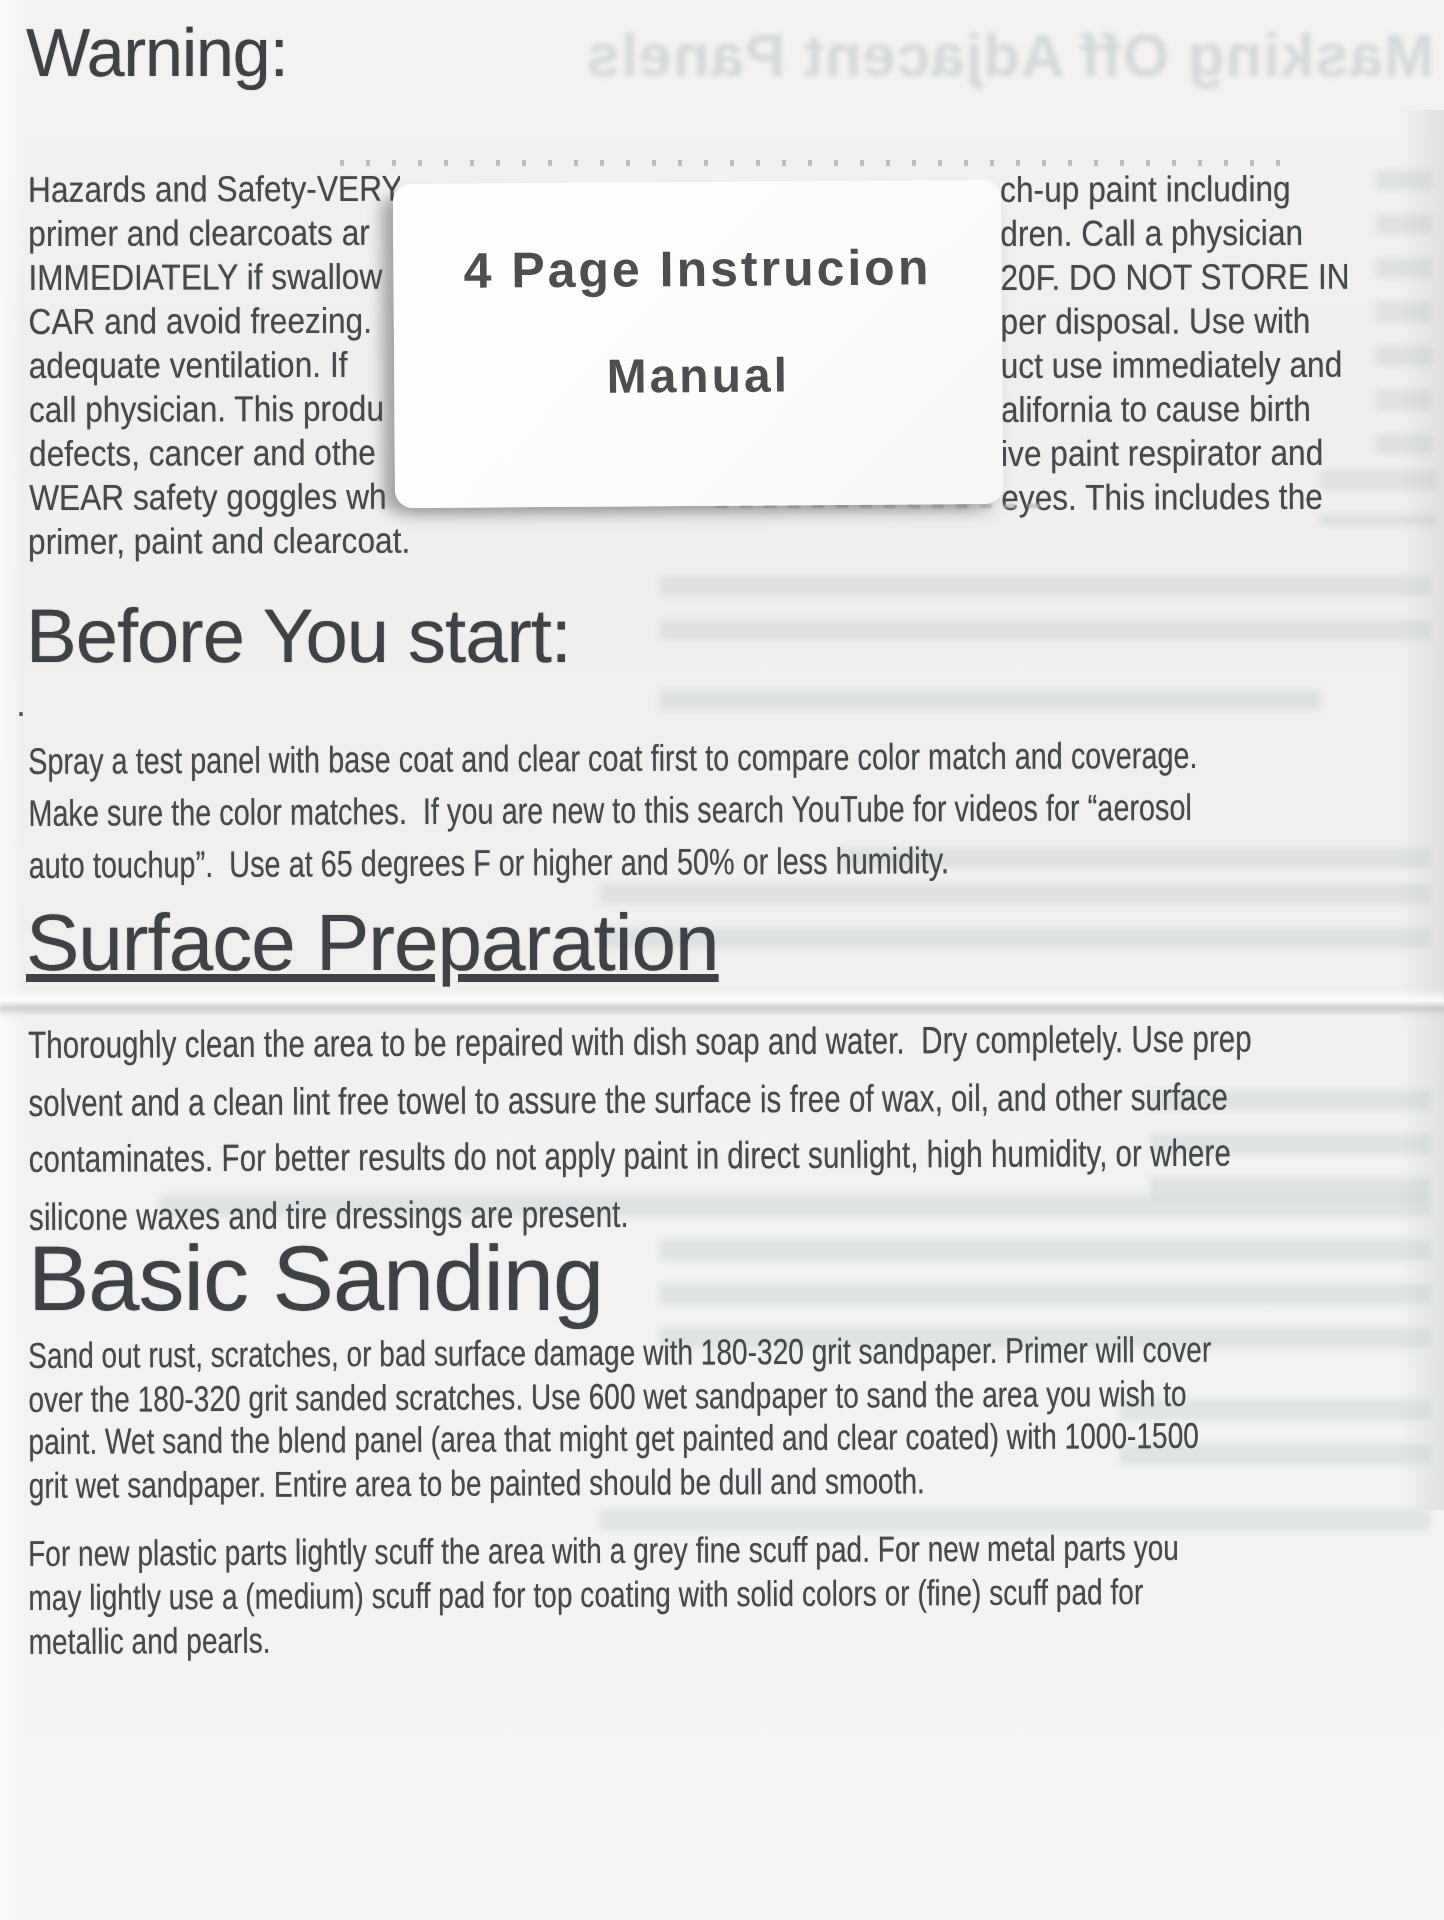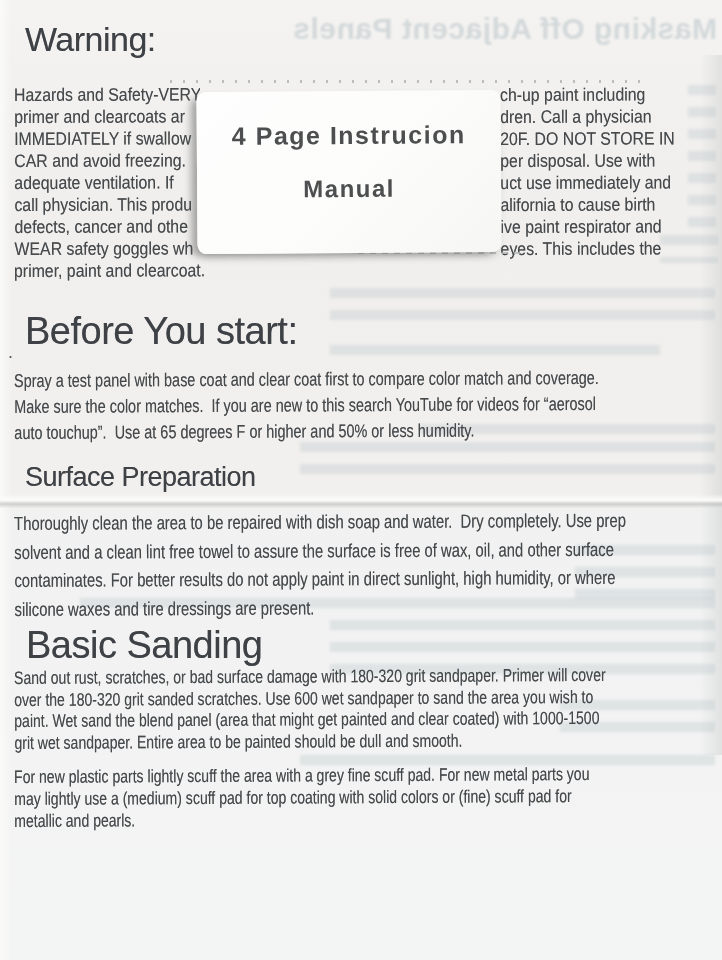--- a/index.html
+++ b/index.html
@@ -24,28 +24,28 @@
     position:absolute; right:0; top:55px; width:22px; height:700px;
     background:linear-gradient(90deg,rgba(160,166,168,0),rgba(160,166,168,0.22));
   }
   .paper-edge {
     position:absolute; left:0; top:494px; width:722px; height:14px;
     background:linear-gradient(180deg,rgba(255,255,255,0) 0%,rgba(252,252,250,0.95) 45%,rgba(178,180,176,0.55) 72%,rgba(226,227,225,0.15) 100%);
     filter:blur(0.4px);
   }
   
   .hd {
-    position:absolute; margin:12px; font-weight:400; color:#3e4145;
+    position:absolute; margin:0; font-weight:400; color:#3e4145;
     letter-spacing:-0.5px; white-space:pre; z-index:2;
     text-shadow:0 0 0.6px rgba(60,62,66,0.55);
   }
   #hd-warning  { left:13px; top:8px;   font-size:34px; }
   #hd-before   { left:13px; top:298px; font-size:38px; }
-  #hd-surface  { left:13px; top:450px; font-size:27px; }
-  #hd-sanding  { left:14px; top:612px; font-size:38px; }
+  #hd-surface  { left:13px; top:450px; font-size:40px;text-decoration:underline; }
+  #hd-sanding  { left:14px; top:612px; font-size:46px; }
   .stray-dot { position:absolute; left:8px; top:342px; font-size:18px; color:#55585b; z-index:2; }
   
   .para {
     position:absolute; margin:0; white-space:pre; z-index:2;
     font-size:18.5px; color:#46494c;
     transform:rotate(-0.3deg) scaleX(0.78); transform-origin:0 0;
     text-shadow:0 0 0.5px rgba(64,67,70,0.5);
   }
   #para-spray   { left:14px; top:368px; line-height:26px; }
   #para-surface { left:14px; top:510px; line-height:28.5px; font-size:19px; }

